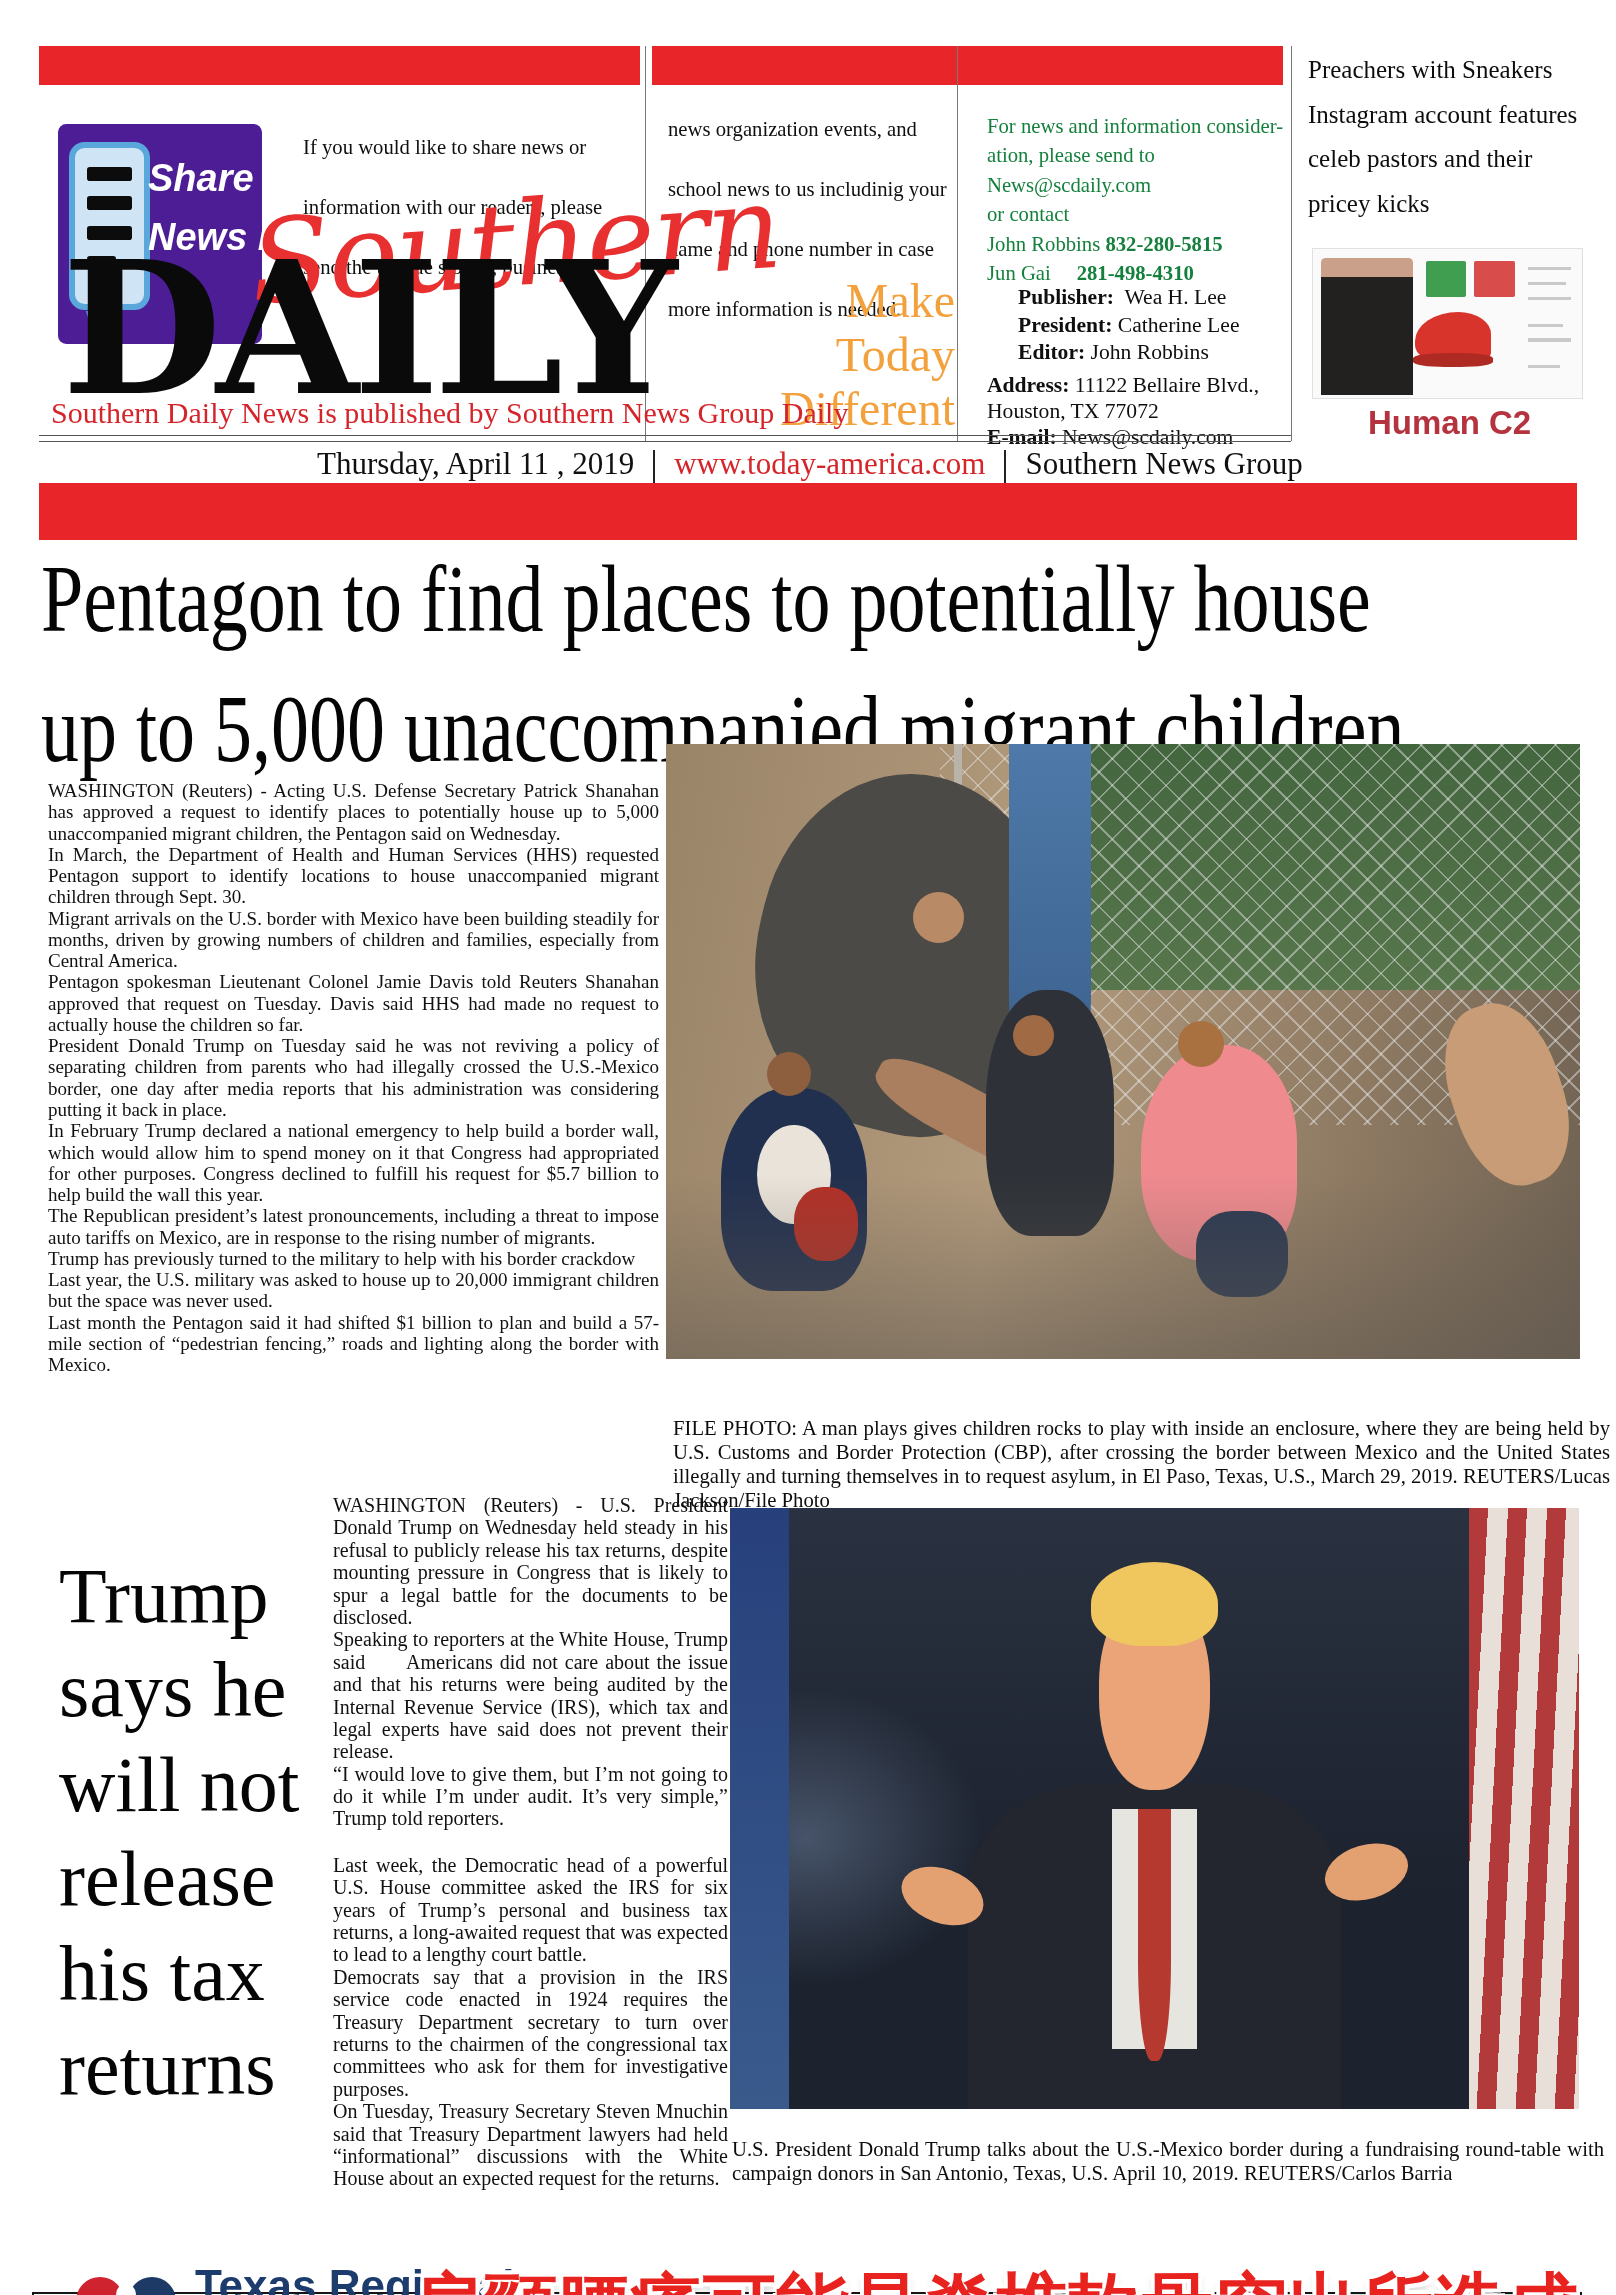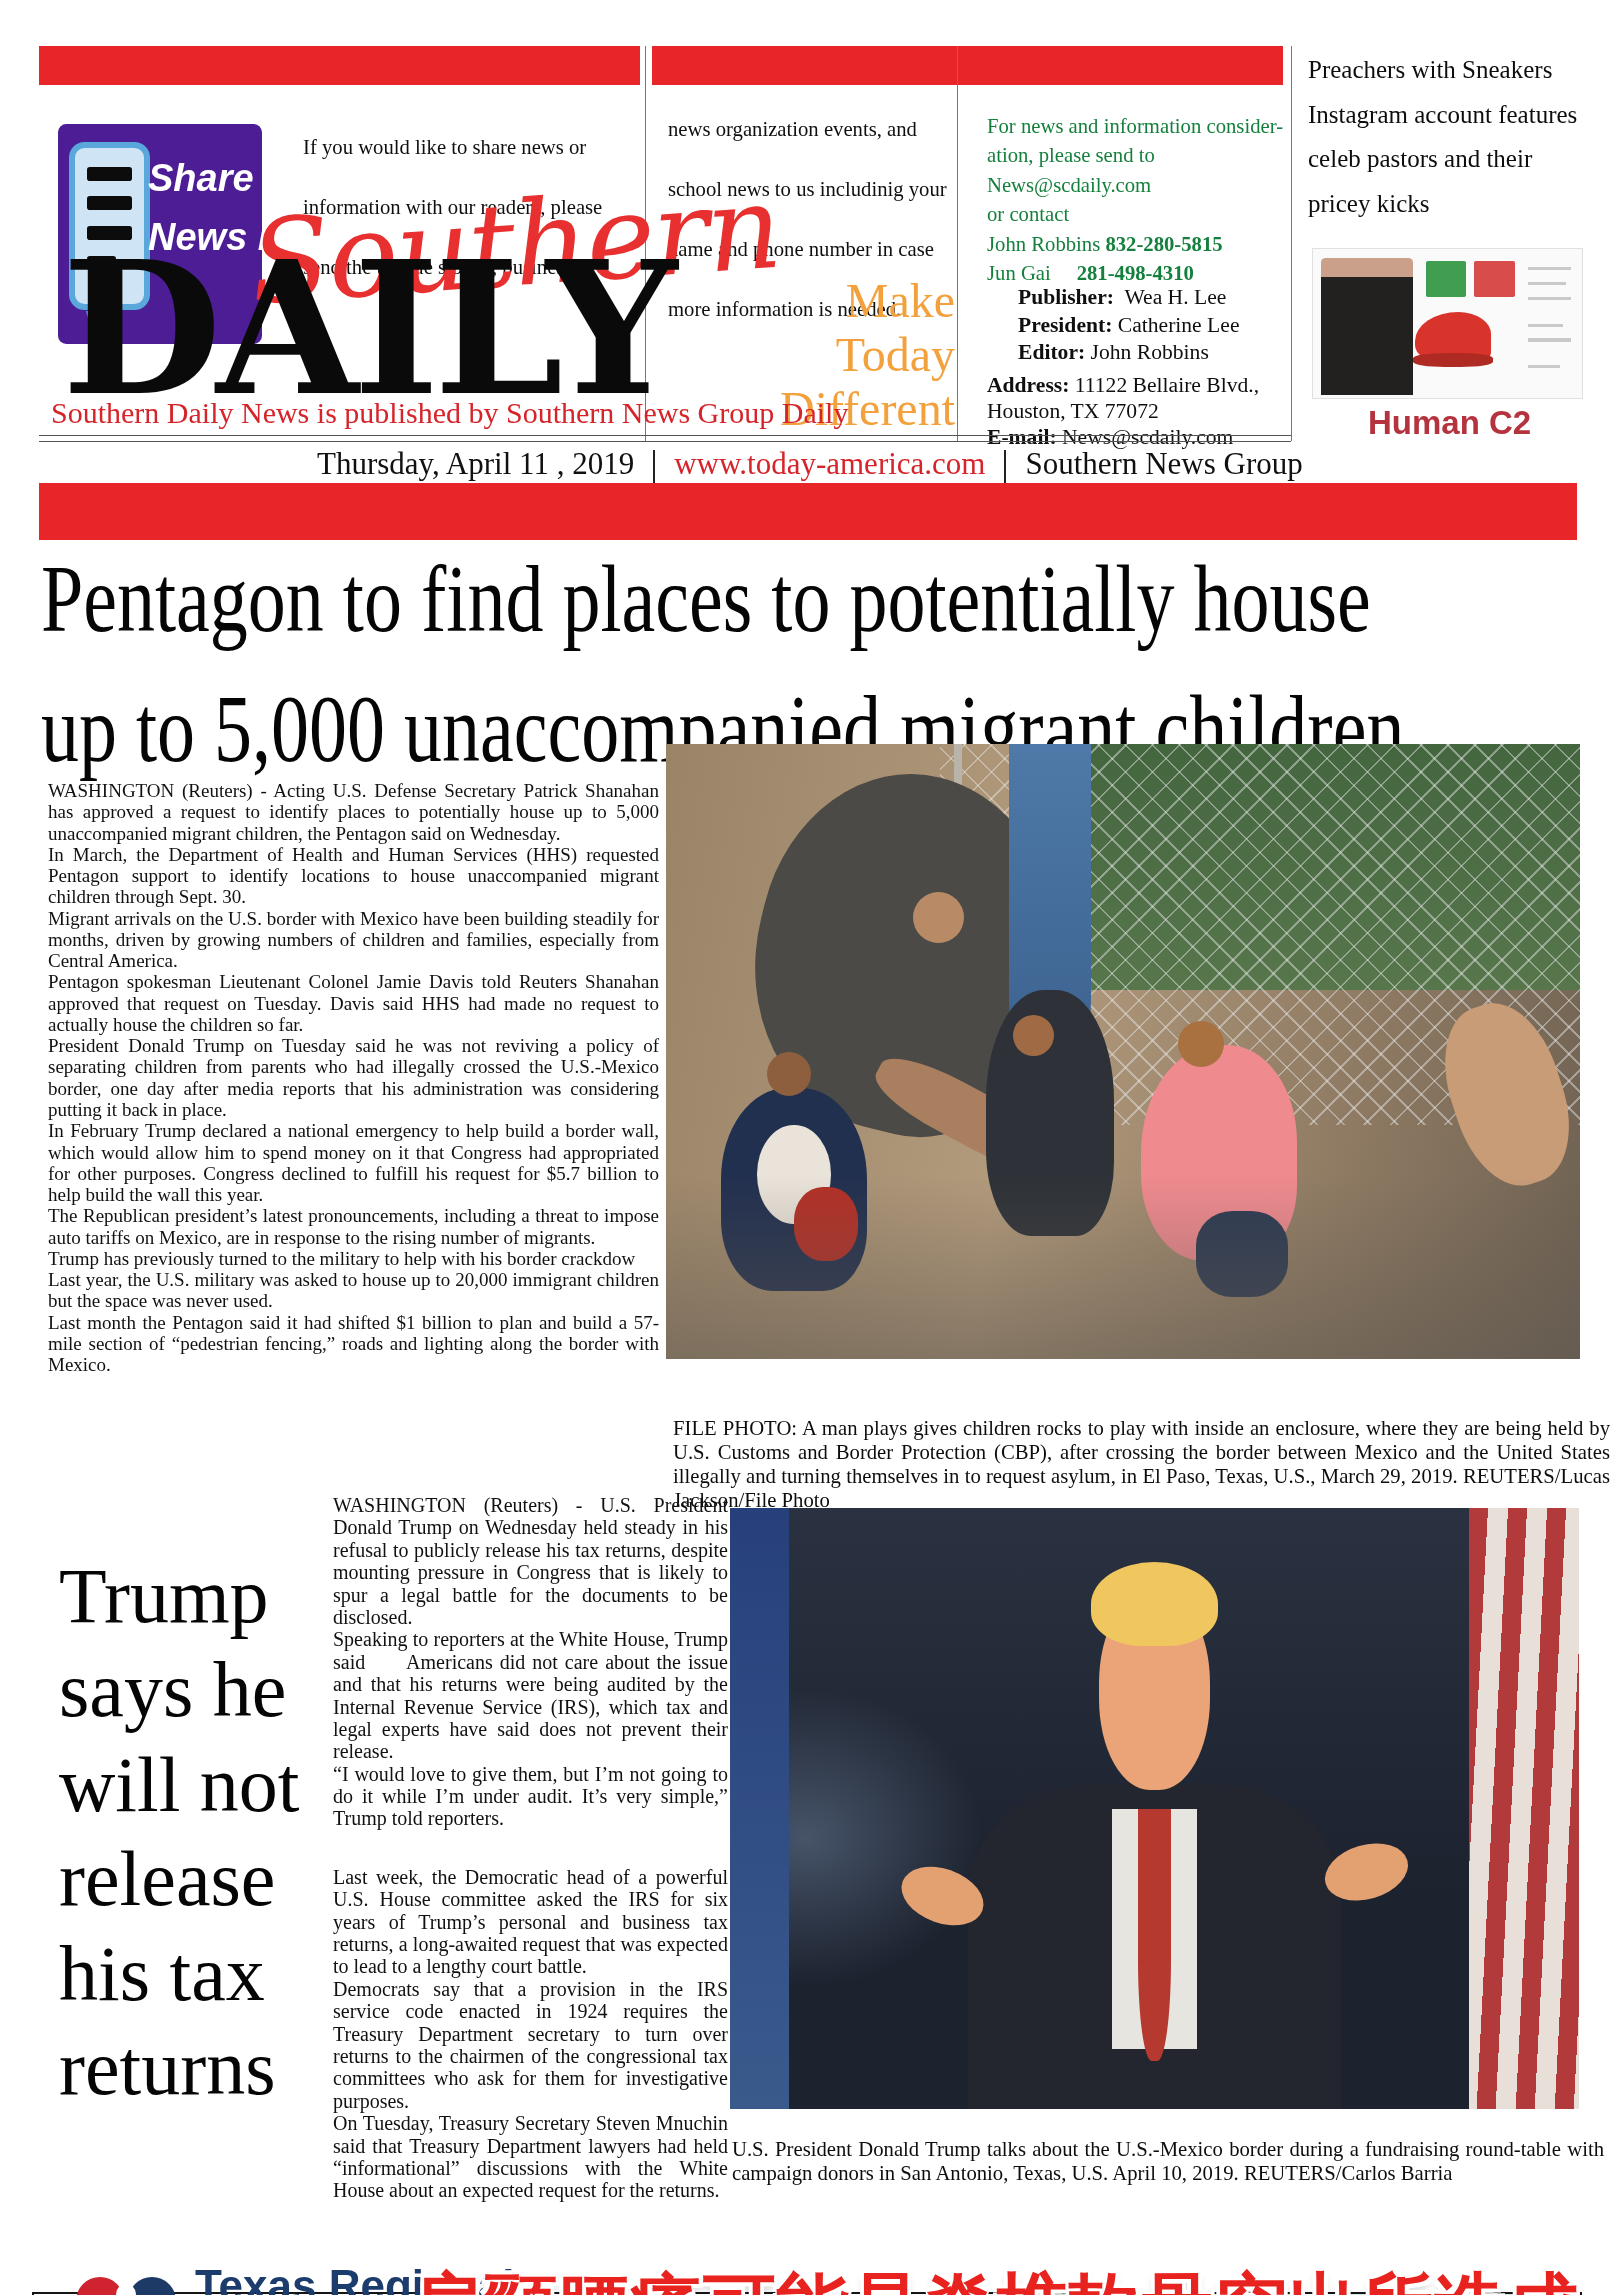--- a/index.html
+++ b/index.html
@@ -34,21 +34,21 @@
   .datebar{font-size:31px;color:#101010;white-space:nowrap;}
   .datebar .url{color:#d5242a;}
   .vsep{display:inline-block;width:0;border-left:2.3px solid #222;height:34px;
         vertical-align:middle;margin:0 19px;}
   
   .headline1{font-size:95px;white-space:nowrap;transform:scaleX(.80);
              transform-origin:left top;color:#050505;}
   .headline2 div{font-size:78px;line-height:1.21;color:#050505;}
   .article p{margin:0;font-size:19px;line-height:1.12;text-align:justify;white-space:pre-wrap;}
   .article2 p{font-size:20px;}
-  .article p.gap{margin-top:36px;}
+  .article p.gap{margin-top:24px;}
   .cap{font-size:20.7px;line-height:1.16;text-align:justify;color:#0d0d0d;}
   
   .ph{overflow:hidden;}
   .ph *{position:absolute;}
   
   .adbox{border:2.8px solid #151515;background:#fff;}
   .adbg{background:linear-gradient(115deg,#ffffff 0%,#ffffff 45%,#dcebe2 60%,#cfe2d8 100%);}
   .logo-t1{font-family:"Liberation Sans",sans-serif;font-weight:700;color:#1c3c6e;font-size:44px;}
   .ad-headline{font-weight:700;color:#e8231f;font-size:73px;white-space:nowrap;
     text-shadow:3.7px 3.7px 0 #fff,-3.7px -3.7px 0 #fff,3.7px -3.7px 0 #fff,-3.7px 3.7px 0 #fff,0 6.4px 8.3px rgba(0,0,0,.25);}

